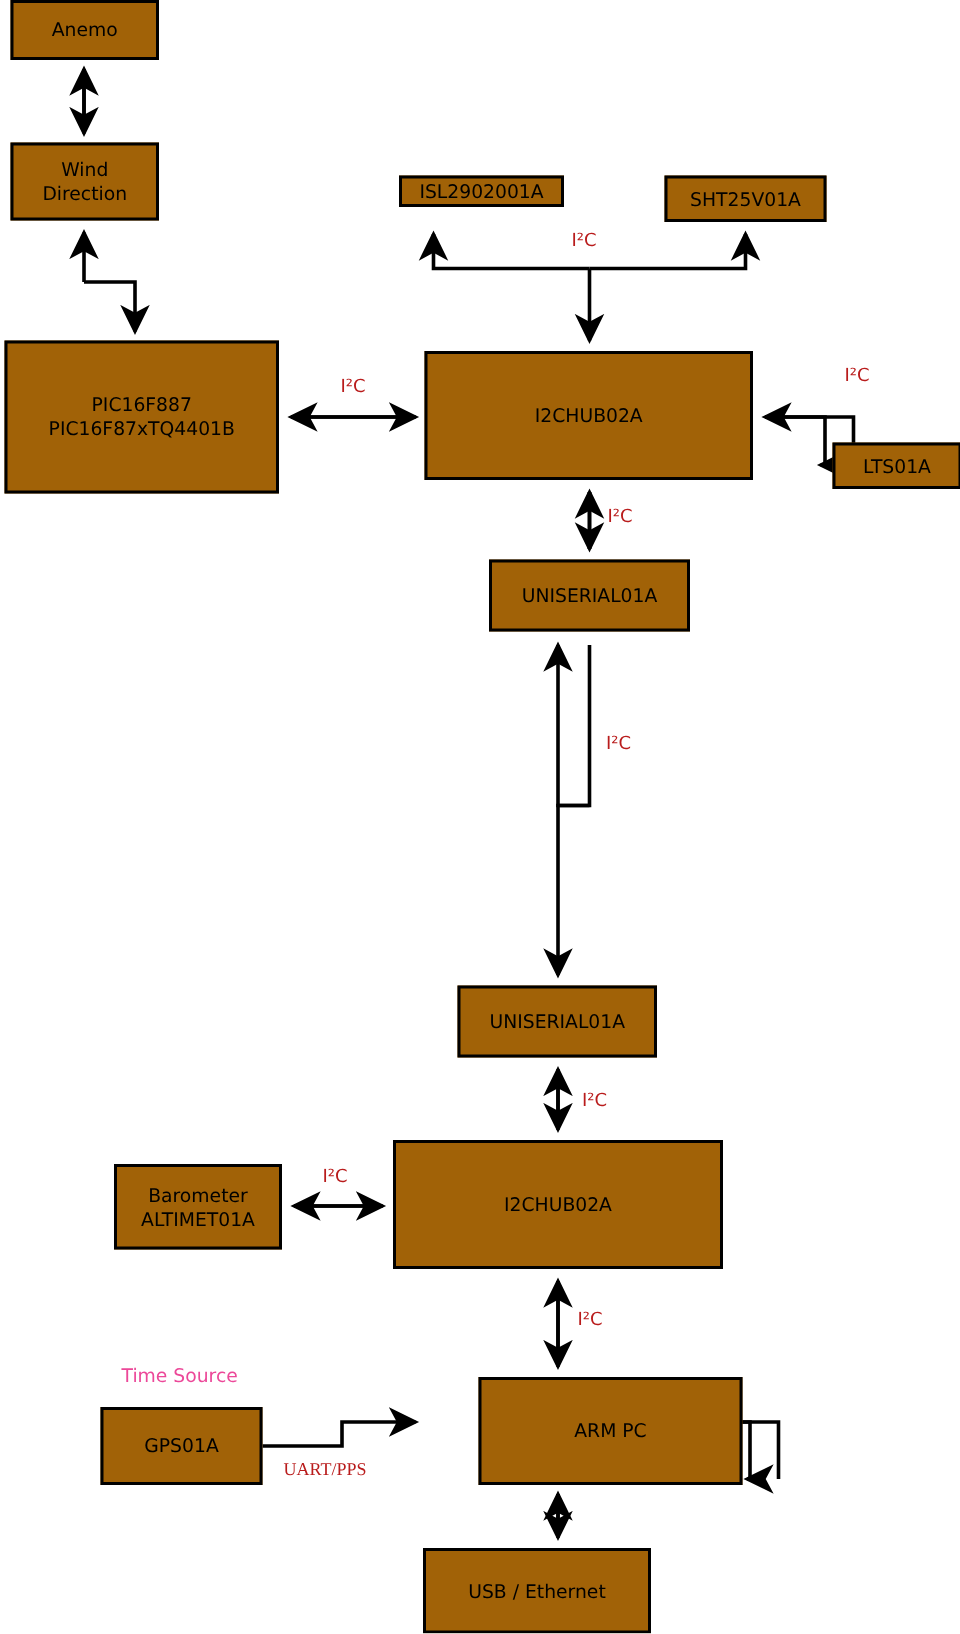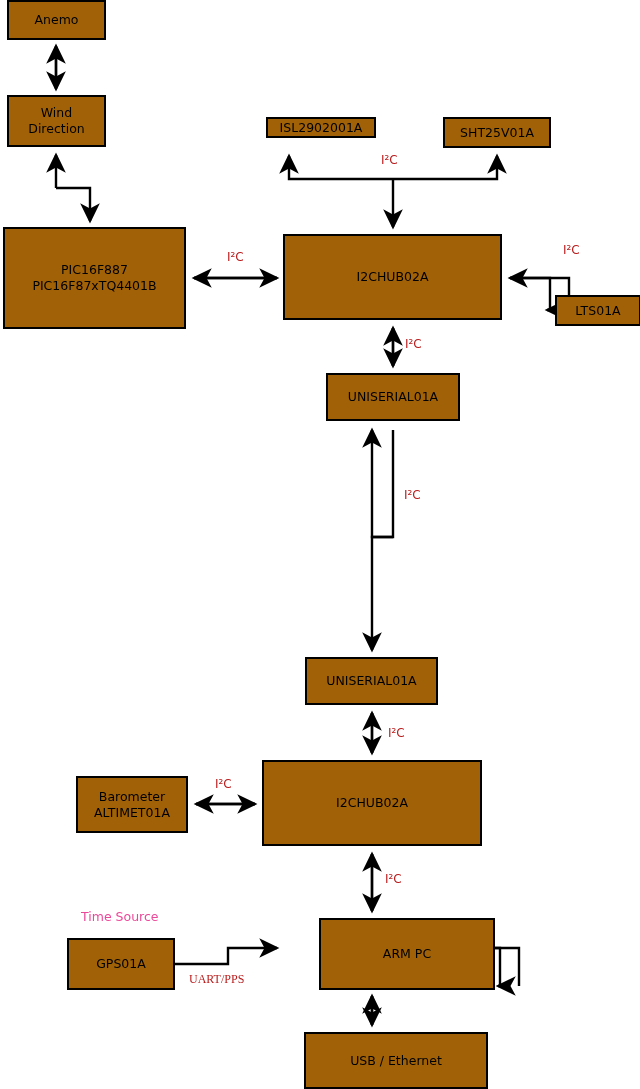--- a/index.html
+++ b/index.html
@@ -114,21 +114,21 @@
   <div class="box" style="left: 262px; top: 760px; width: 220px; height: 86px;">I2CHUB02A</div>
 
   <div class="box" style="left: 76px; top: 776px; width: 112px; height: 57px;">Barometer
 ALTIMET01A</div>
 
   <div class="box" style="left: 67px; top: 938px; width: 108px; height: 52px; text-align: center;">GPS01A</div>
 
   <div class="box" style="left: 284px; top: 918px; width: 176px; height: 72px; margin-left: 35px;">ARM PC</div>
 
 
-  <div class="box" style="left: 282px; top: 1032px; width: 184px; height: 57px; margin-left: 22px;">USB / Ethernet</div>
+  <div class="box" style="left: 282px; top: 1032px; width: 152px; height: 57px;">USB / Ethernet</div>
 
   <div class="freelabel" style="left: 81px; top: 909px;">Time Source</div>
 
   <div class="wlabel" style="left: 227px; top: 250px;">I²C</div>
   <div class="wlabel" style="left: 381px; top: 153px;">I²C</div>
   <div class="wlabel" style="left: 563px; top: 243px;">I²C</div>
   <div class="wlabel" style="left: 405px; top: 337px;">I²C</div>
   <div class="wlabel" style="left: 404px; top: 488px;">I²C</div>
   <div class="wlabel" style="left: 388px; top: 726px;">I²C</div>
   <div class="wlabel" style="left: 215px; top: 777px;">I²C</div>

